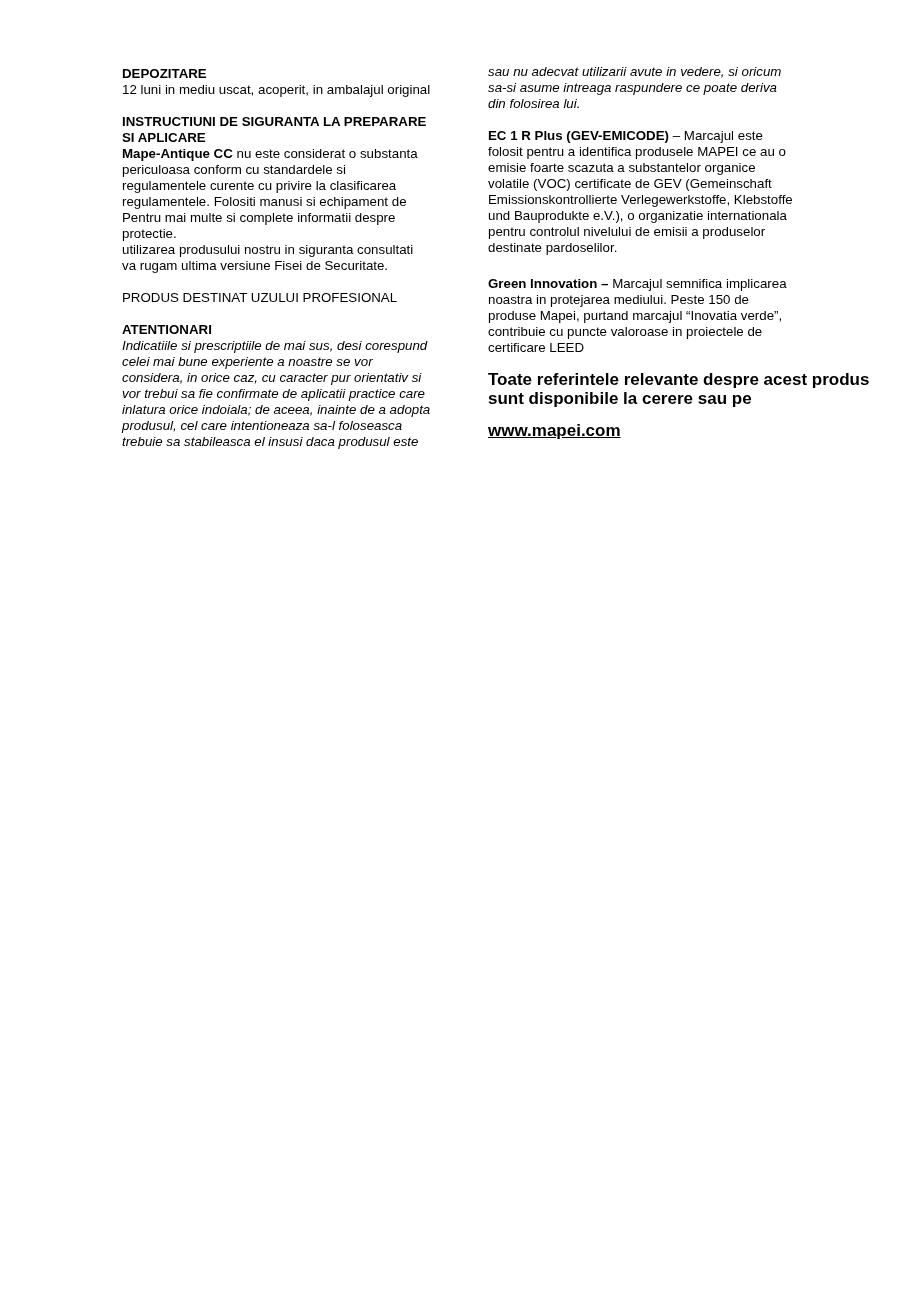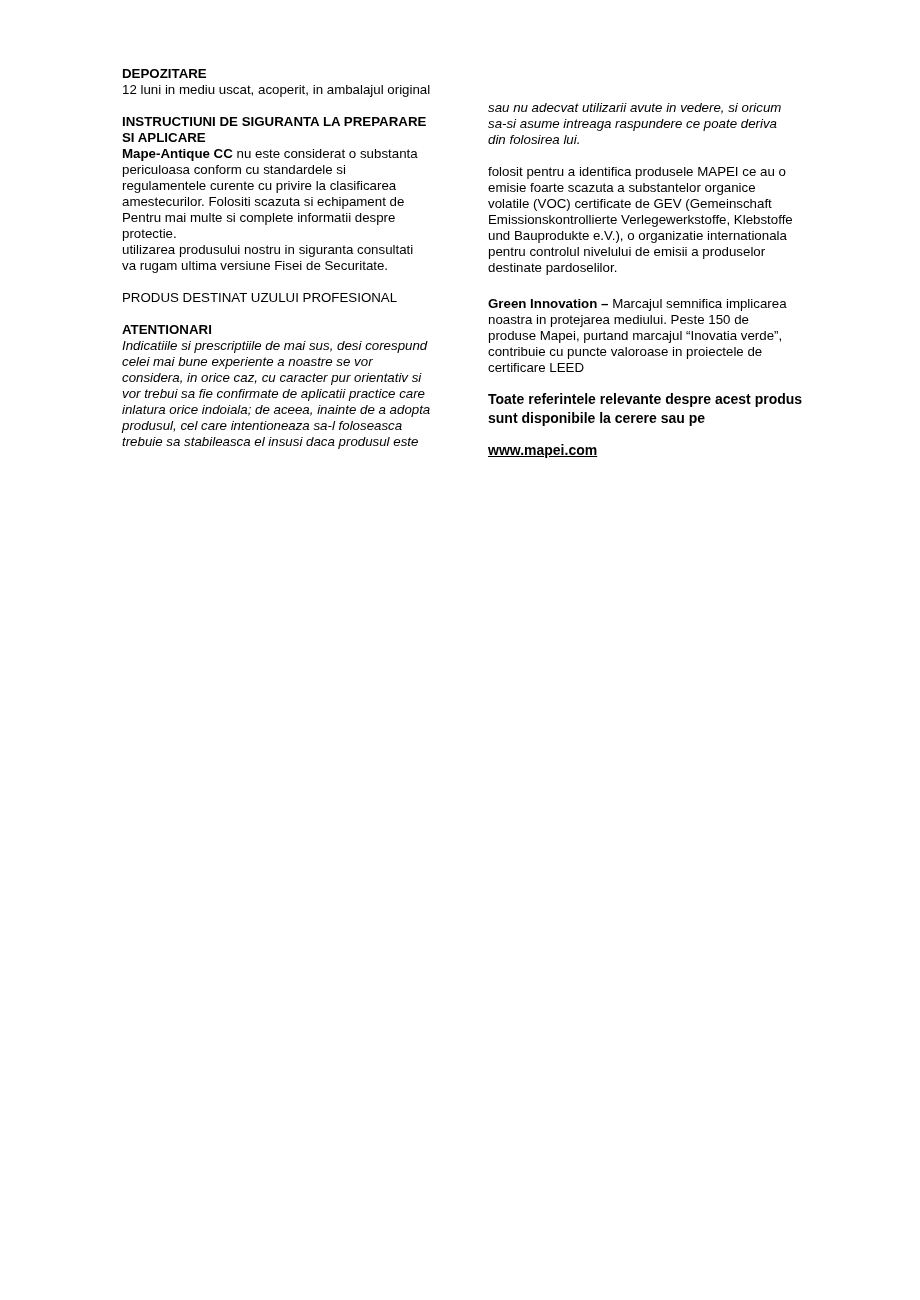--- a/index.html
+++ b/index.html
@@ -3,45 +3,45 @@
 <meta charset="utf-8">
 <style>
   html, body { margin: 0; padding: 0; background: #ffffff; }
   body {
     width: 920px; height: 1300px; position: relative; overflow: hidden;
     font-family: "Liberation Sans", sans-serif; color: #000000;
     font-size: 13.3px; line-height: 16px;
   }
   .col { position: absolute; top: 66px; }
   .col-left { left: 122px; width: 340px; }
-  .col-right { left: 488px; width: 330px; top: 100px; }
+  .col-right { left: 488px; width: 330px; top: 64px; }
   p { margin: 0; }
   .b { font-weight: bold; }
   .i { font-style: italic; }
   .gap { height: 16px; }
   .link { font-weight: bold; text-decoration: underline; color: #000; margin-top: 13px; }
-  .bold-block { font-weight: bold; font-size: 14px; line-height: 19px; }
+  .bold-block { font-weight: bold; font-size: 17px; line-height: 19px; }
   .line { display: block; white-space: nowrap; }
 </style>
 </head>
 <body>
 
 <div class="col col-left">
   <section>
     <p class="b">DEPOZITARE</p>
     <p>12 luni in mediu uscat, acoperit, in ambalajul original</p>
   </section>
   <div class="gap"></div>
   <section>
     <span class="line b">INSTRUCTIUNI DE SIGURANTA LA PREPARARE</span>
     <span class="line b">SI APLICARE</span>
     <span class="line"><span class="b">Mape-Antique CC</span><span> nu este considerat o substanta</span></span>
     <span class="line">periculoasa conform cu standardele si</span>
     <span class="line">regulamentele curente cu privire la clasificarea</span>
-    <span class="line">amestecurilor. Folositi scazuta si echipament de</span>
+    <span class="line">regulamentele. Folositi manusi si echipament de</span>
     <span class="line">Pentru mai multe si complete informatii despre</span>
     <span class="line">protectie.</span>
     <span class="line">utilizarea produsului nostru in siguranta consultati</span>
     <span class="line">va rugam ultima versiune Fisei de Securitate.</span>
   </section>
   <div class="gap"></div>
   <p>PRODUS DESTINAT UZULUI PROFESIONAL</p>
   <div class="gap"></div>
   <section>
     <p class="b">ATENTIONARI</p>
@@ -56,20 +56,21 @@
 </div>
 
 <div class="col col-right">
   <section>
     <span class="line i">sau nu adecvat utilizarii avute in vedere, si oricum</span>
     <span class="line i">sa-si asume intreaga raspundere ce poate deriva</span>
     <span class="line i">din folosirea lui.</span>
   </section>
   <div class="gap"></div>
   <section>
+    <span class="line"><span class="b">EC 1 R Plus (GEV-EMICODE)</span><span> – Marcajul este</span></span>
     <span class="line">folosit pentru a identifica produsele MAPEI ce au o</span>
     <span class="line">emisie foarte scazuta a substantelor organice</span>
     <span class="line">volatile (VOC) certificate de GEV (Gemeinschaft</span>
     <span class="line">Emissionskontrollierte Verlegewerkstoffe, Klebstoffe</span>
     <span class="line">und Bauprodukte e.V.), o organizatie internationala</span>
     <span class="line">pentru controlul nivelului de emisii a produselor</span>
     <span class="line">destinate pardoselilor.</span>
   </section>
   <div class="gap" style="height:20px"></div>
   <section>

